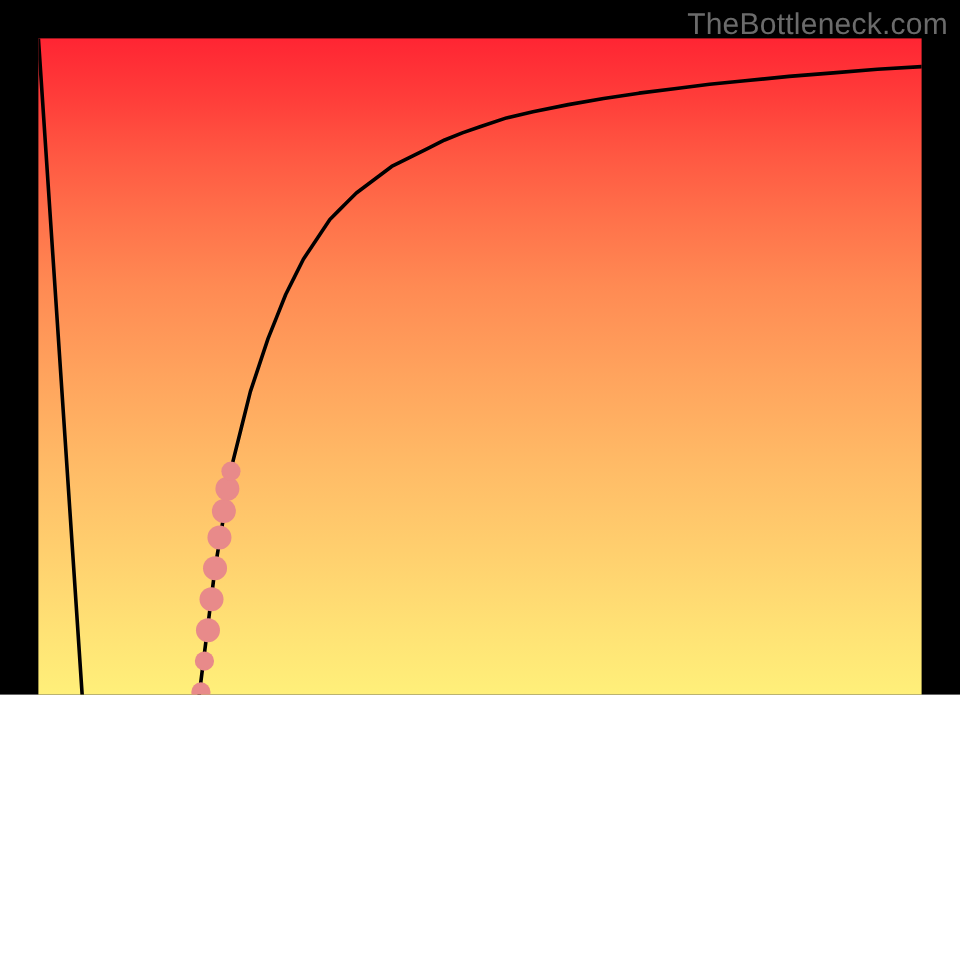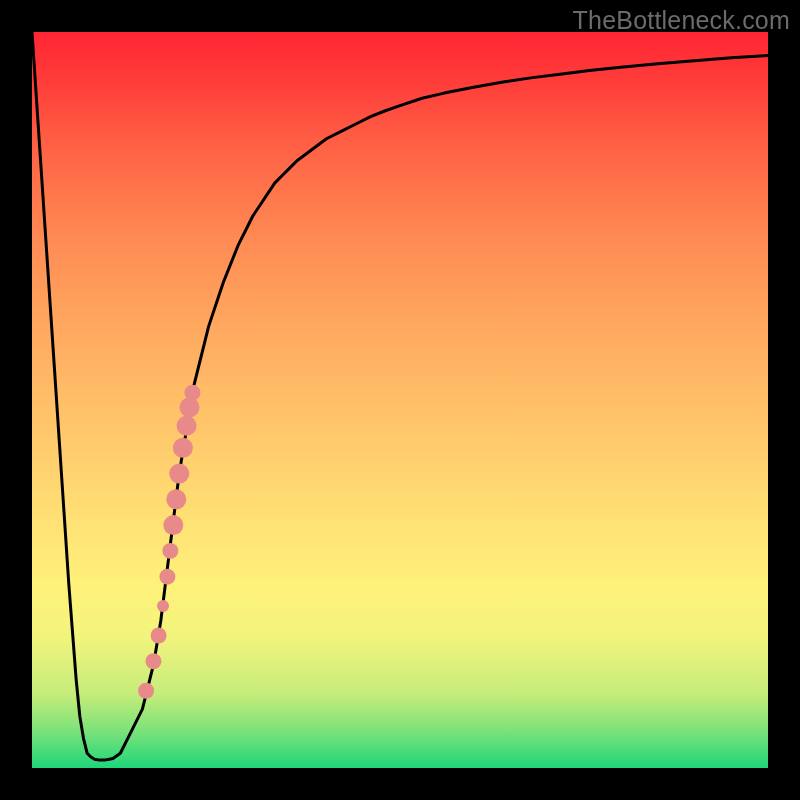--- a/index.html
+++ b/index.html
@@ -3,21 +3,21 @@
 <meta charset="utf-8">
 <style>
   html, body {
     margin: 0;
     padding: 0;
     background: #ffffff;
   }
   .frame {
     position: relative;
     width: 800px;
-    height: 800px;
+    height: 579px;
     background: #000000;
     overflow: hidden;
   }
   .plot {
     position: absolute;
     left: 32px;
     top: 32px;
     width: 736px;
     height: 736px;
     

